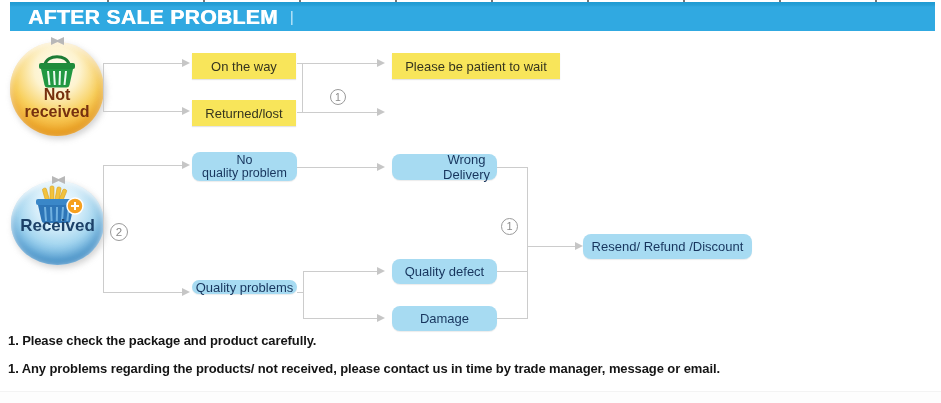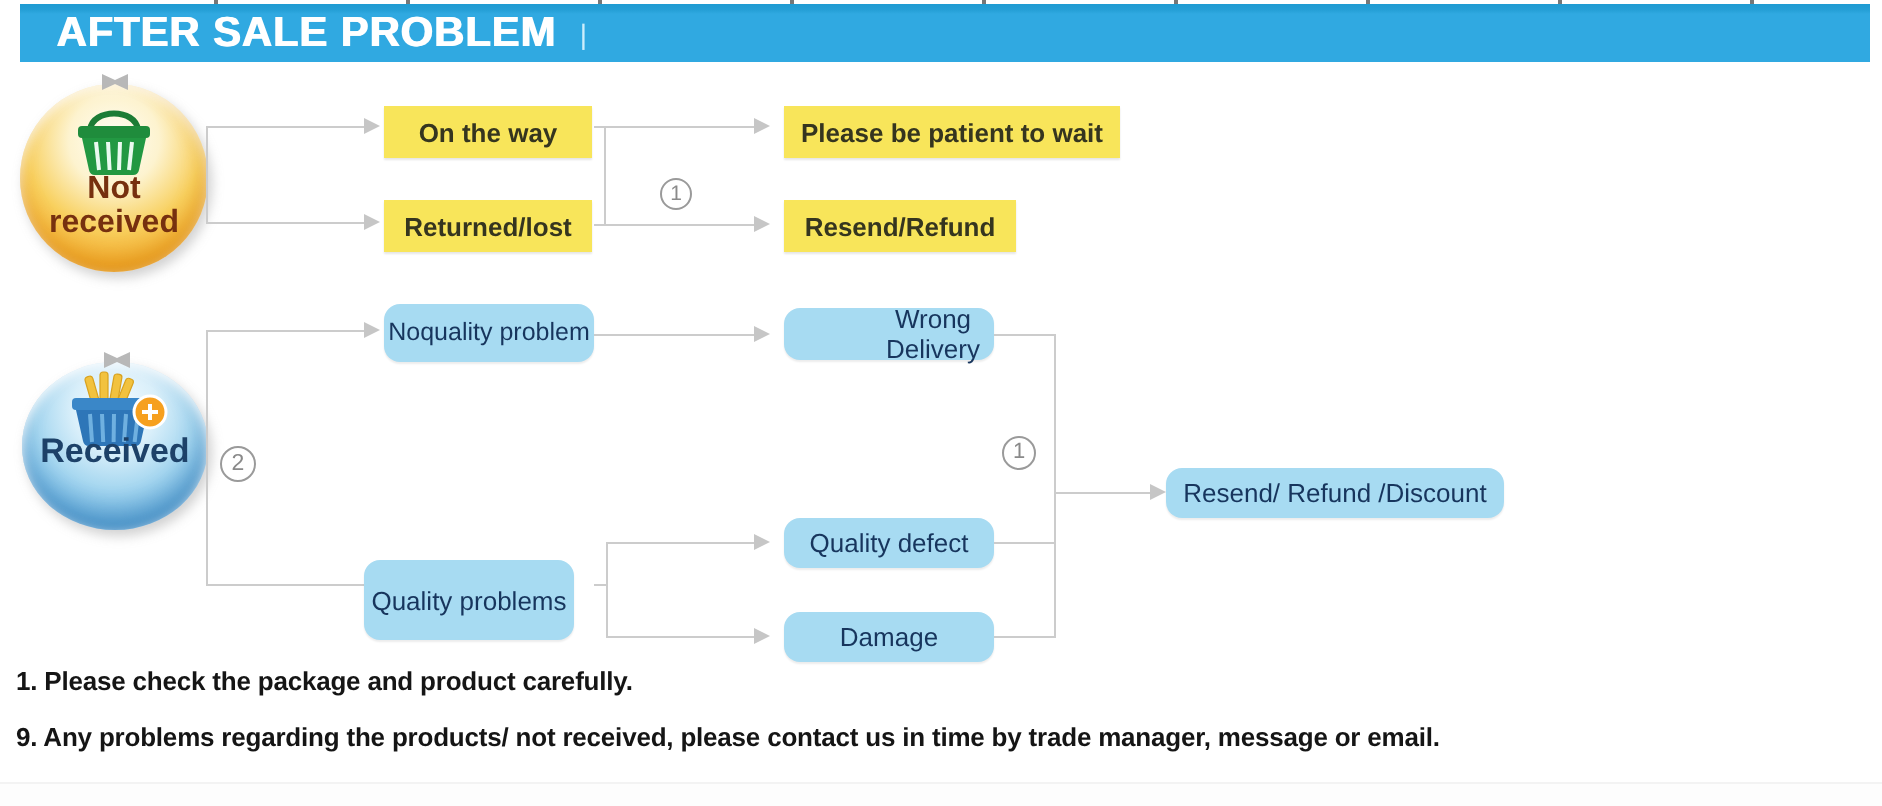--- a/index.html
+++ b/index.html
@@ -39,23 +39,23 @@
   .vline{position:absolute;width:1px;background:#cccccc;}
   
   .badge{position:absolute;border:1px solid #9a9a9a;border-radius:50%;background:#fff;
     color:#8a8a8a;text-align:center;box-sizing:border-box;}
   .badge-1{left:330px;top:89px;width:16px;height:16px;font-size:10.5px;line-height:14px;}
   .badge-2{left:110px;top:223px;width:18px;height:18px;font-size:11.5px;line-height:16px;}
   .badge-3{left:501px;top:218px;width:17px;height:17px;font-size:11px;line-height:15px;}
   
   .fbox{position:absolute;display:flex;align-items:center;justify-content:center;
     font-size:13px;box-sizing:border-box;text-align:center;}
-  .ybox{background:#f8e55a;border-radius:0;color:#35351f;box-shadow:0 1px 1px rgba(0,0,0,.1);font-weight:bold;}
+  .ybox{background:#f8e55a;border-radius:0;color:#35351f;box-shadow:0 1px 1px rgba(0,0,0,.1);}
   .bbox{background:#a7dbf2;border-radius:8px;color:#17355d;box-shadow:0 1px 1px rgba(0,0,0,.08);}
-  .two-line{flex-direction:row;font-size:12.5px;line-height:13px;}
+  .two-line{flex-direction:column;font-size:12.5px;line-height:13px;}
   .two-line span{display:block;}
   
   .note{position:absolute;left:8px;color:#151515;font-size:13px;font-weight:700;
     letter-spacing:-.1px;white-space:nowrap;}
   .note-1{top:333px;}
   .note-2{top:361px;}
   .bottom-strip{position:absolute;left:0;top:391px;width:941px;height:12px;
     background:#fdfdfd;border-top:1px solid #f3f3f3;}
 </style>
 </head>
@@ -92,21 +92,20 @@
 
   <div class="fbox ybox" style="left:192px;top:53px;width:104px;height:26px;">On the way</div>
   <div class="fbox ybox" style="left:192px;top:100px;width:104px;height:26px;text-align:center;">Returned/lost</div>
 
   <div class="vline" style="left:302px;top:63px;height:50px;"></div>
   <div class="hline arrow" style="left:297px;top:63px;width:80px;"></div>
   <div class="hline arrow" style="left:297px;top:112px;width:80px;"></div>
   <div class="badge badge-1">1</div>
 
   <div class="fbox ybox" style="left:392px;top:53px;width:168px;height:26px;">Please be patient to wait</div>
-  <div class="fbox ybox" style="left:392px;top:100px;width:116px;height:26px;">Resend/Refund</div>
 
   <div class="sphere sphere-blue"></div>
   <div class="hook" style="left:52px;top:176px;"></div>
   <svg class="node-icon" style="left:28px;top:185px;" width="58" height="42" viewBox="0 0 58 42">
     <g fill="#f2c23e" stroke="#d9a21f" stroke-width="0.6">
       <rect x="16" y="3" width="4" height="14" rx="1.5" transform="rotate(-16 18 10)"></rect>
       <rect x="22" y="1" width="4" height="15" rx="1.5"></rect>
       <rect x="28" y="2" width="4" height="14" rx="1.5" transform="rotate(10 30 9)"></rect>
       <rect x="33" y="4" width="4" height="13" rx="1.5" transform="rotate(22 35 10)"></rect>
     </g>
@@ -124,21 +123,21 @@
 
   <div class="vline" style="left:103px;top:165px;height:128px;"></div>
   <div class="hline arrow" style="left:104px;top:165px;width:78px;"></div>
   <div class="hline arrow" style="left:104px;top:292px;width:78px;"></div>
   <div class="badge badge-2">2</div>
 
   <div class="fbox bbox two-line" style="left:192px;top:152px;width:105px;height:29px;">
     <span>No</span>
     <span>quality problem</span>
   </div>
-  <div class="fbox bbox" style="left:182px;top:280px;width:105px;height:40px;">Quality problems</div>
+  <div class="fbox bbox" style="left:192px;top:280px;width:105px;height:14px;">Quality problems</div>
 
   <div class="hline arrow" style="left:297px;top:167px;width:80px;"></div>
 
   <div class="hline" style="left:297px;top:292px;width:7px;"></div>
   <div class="vline" style="left:303px;top:271px;height:48px;"></div>
   <div class="hline arrow" style="left:303px;top:271px;width:74px;"></div>
   <div class="hline arrow" style="left:303px;top:318px;width:74px;"></div>
 
   <div class="fbox bbox" style="left:392px;top:154px;width:105px;height:26px;padding-left:44px;">Wrong Delivery</div>
   <div class="fbox bbox" style="left:392px;top:306px;width:105px;height:25px;">Damage</div>
@@ -147,16 +146,16 @@
   <div class="hline" style="left:497px;top:167px;width:30px;"></div>
   <div class="hline" style="left:497px;top:271px;width:30px;"></div>
   <div class="hline" style="left:497px;top:318px;width:30px;"></div>
   <div class="vline" style="left:527px;top:167px;height:152px;"></div>
   <div class="badge badge-3">1</div>
   <div class="hline arrow" style="left:527px;top:246px;width:48px;"></div>
 
   <div class="fbox bbox" style="left:583px;top:234px;width:169px;height:25px;">Resend/ Refund /Discount</div>
 
   <div class="note note-1">1. Please check the package and product carefully.</div>
-  <div class="note note-2">9. Any problems regarding the products/ not received, please contact us in time by trade manager, message or email.</div>
+  <div class="note note-2">1. Any problems regarding the products/ not received, please contact us in time by trade manager, message or email.</div>
 
   <div class="bottom-strip"></div>
 </div>
 
 </body></html>

